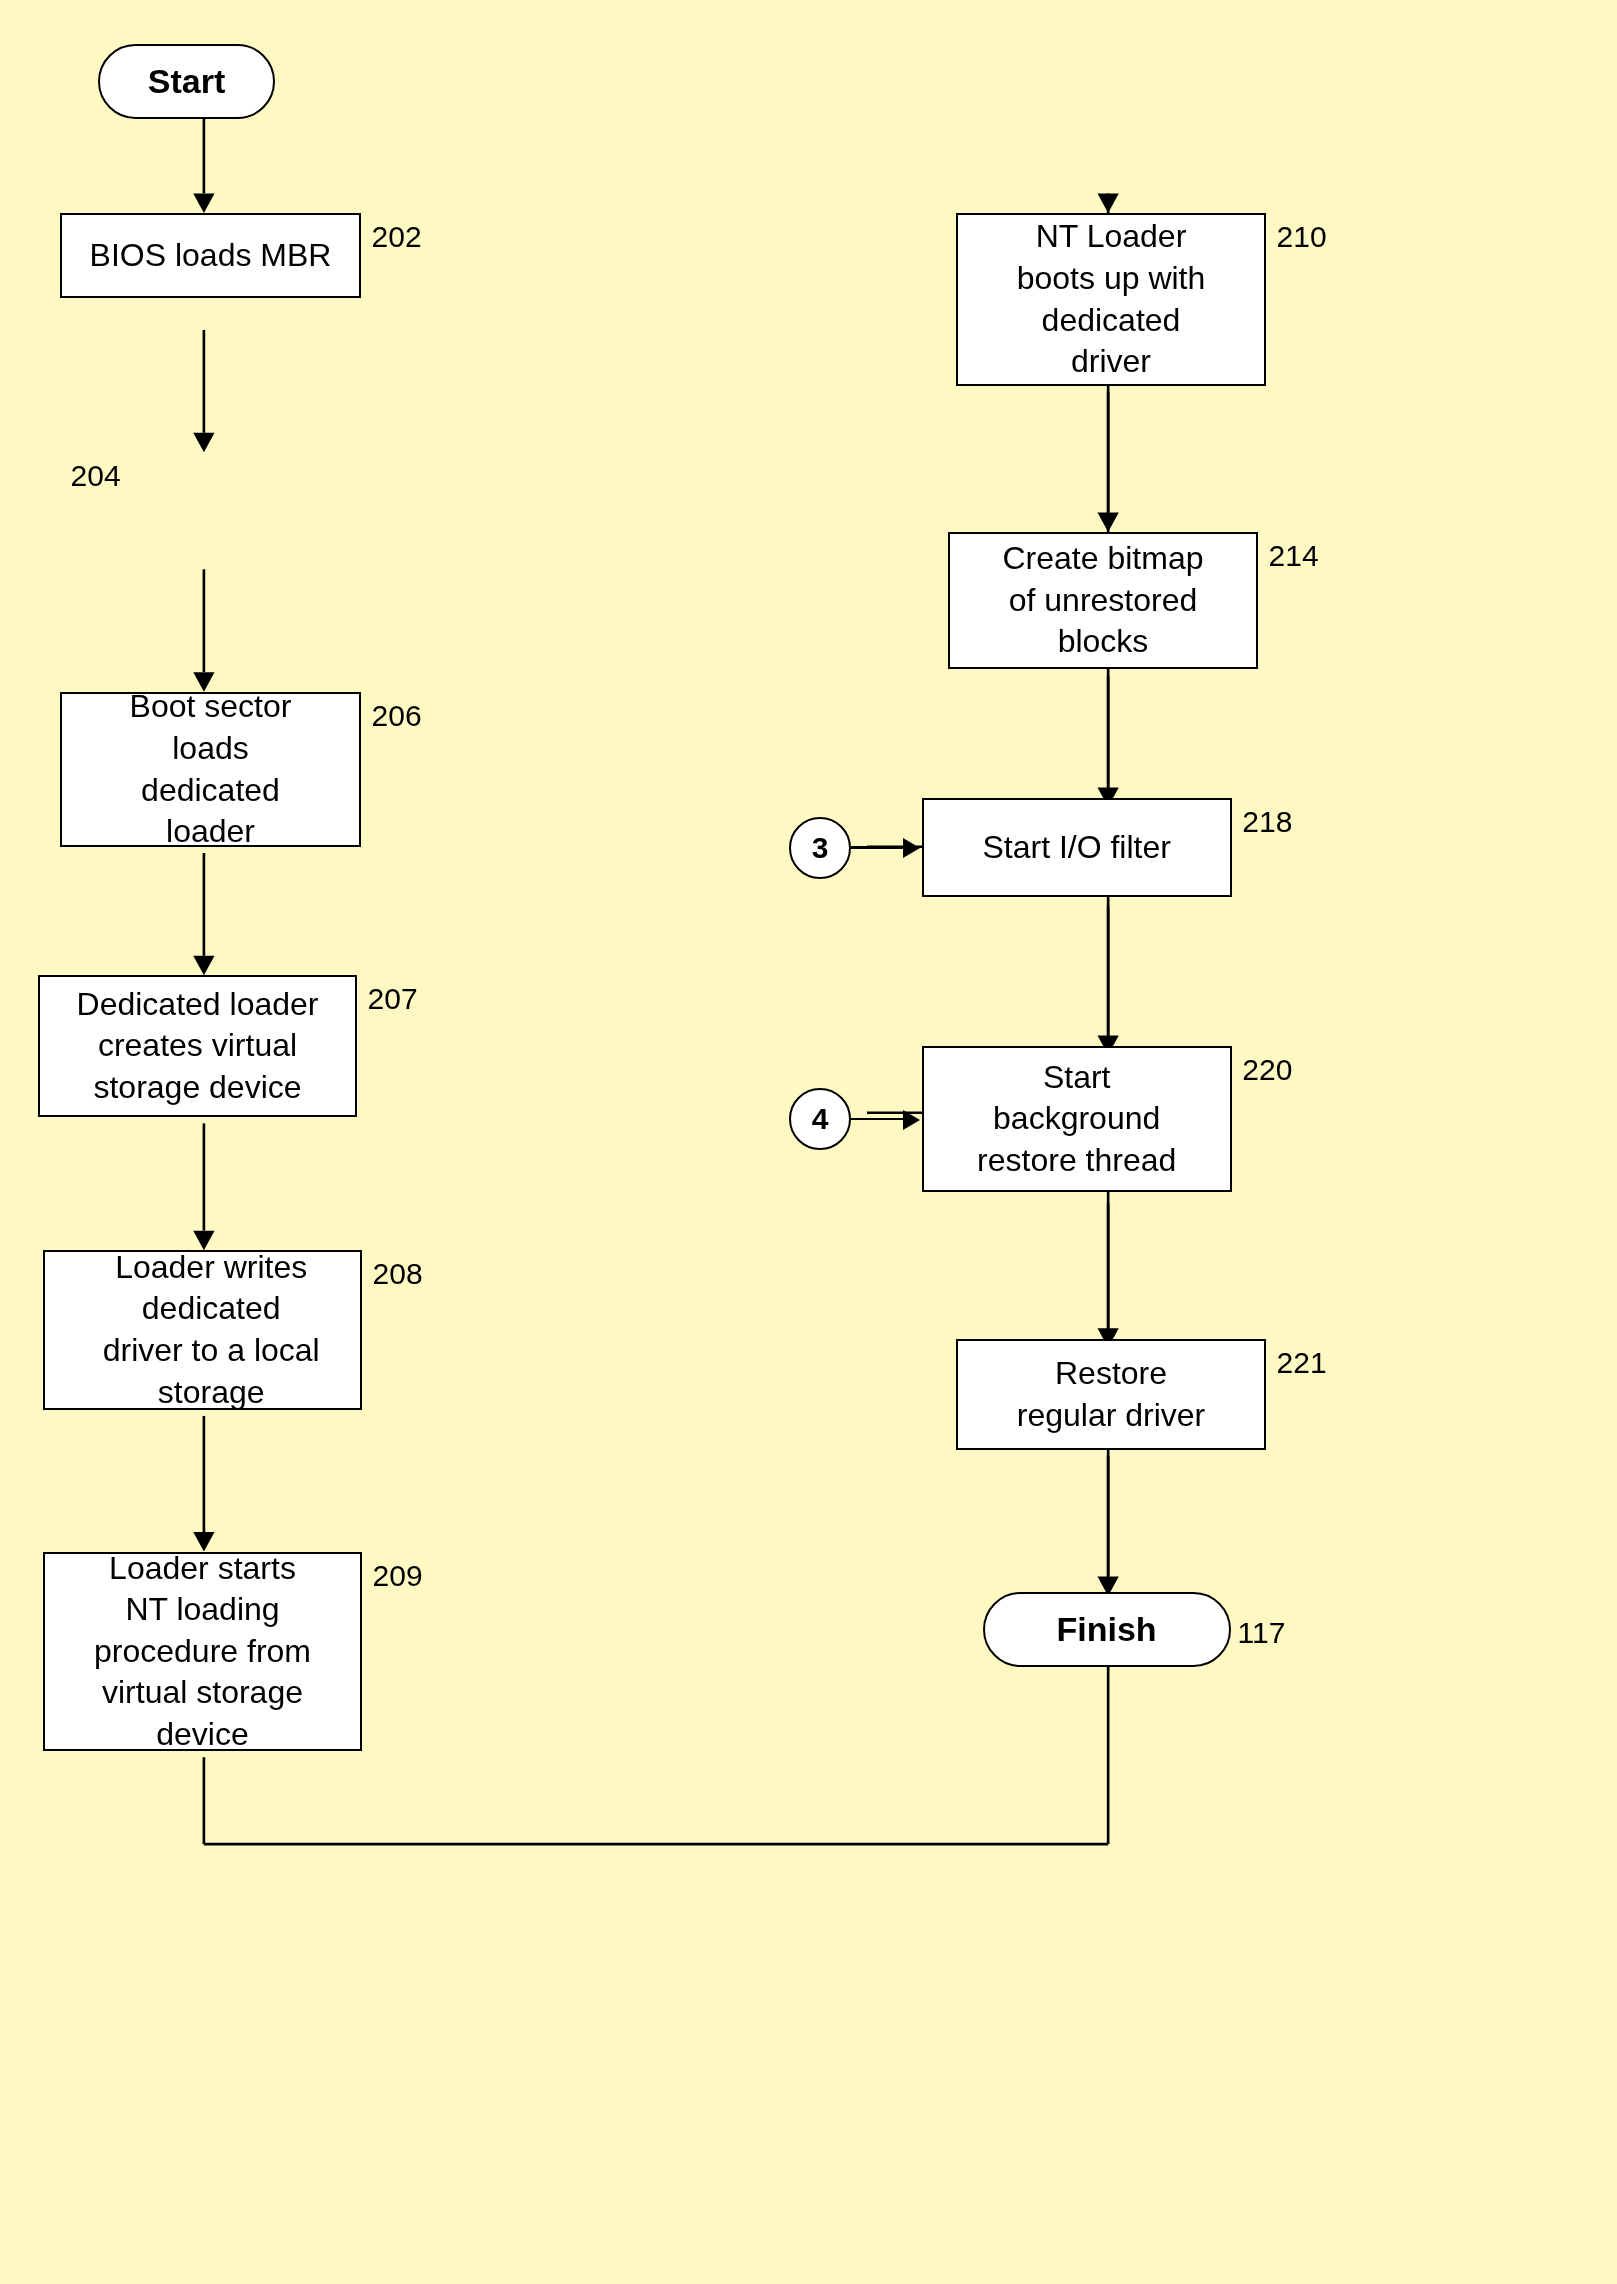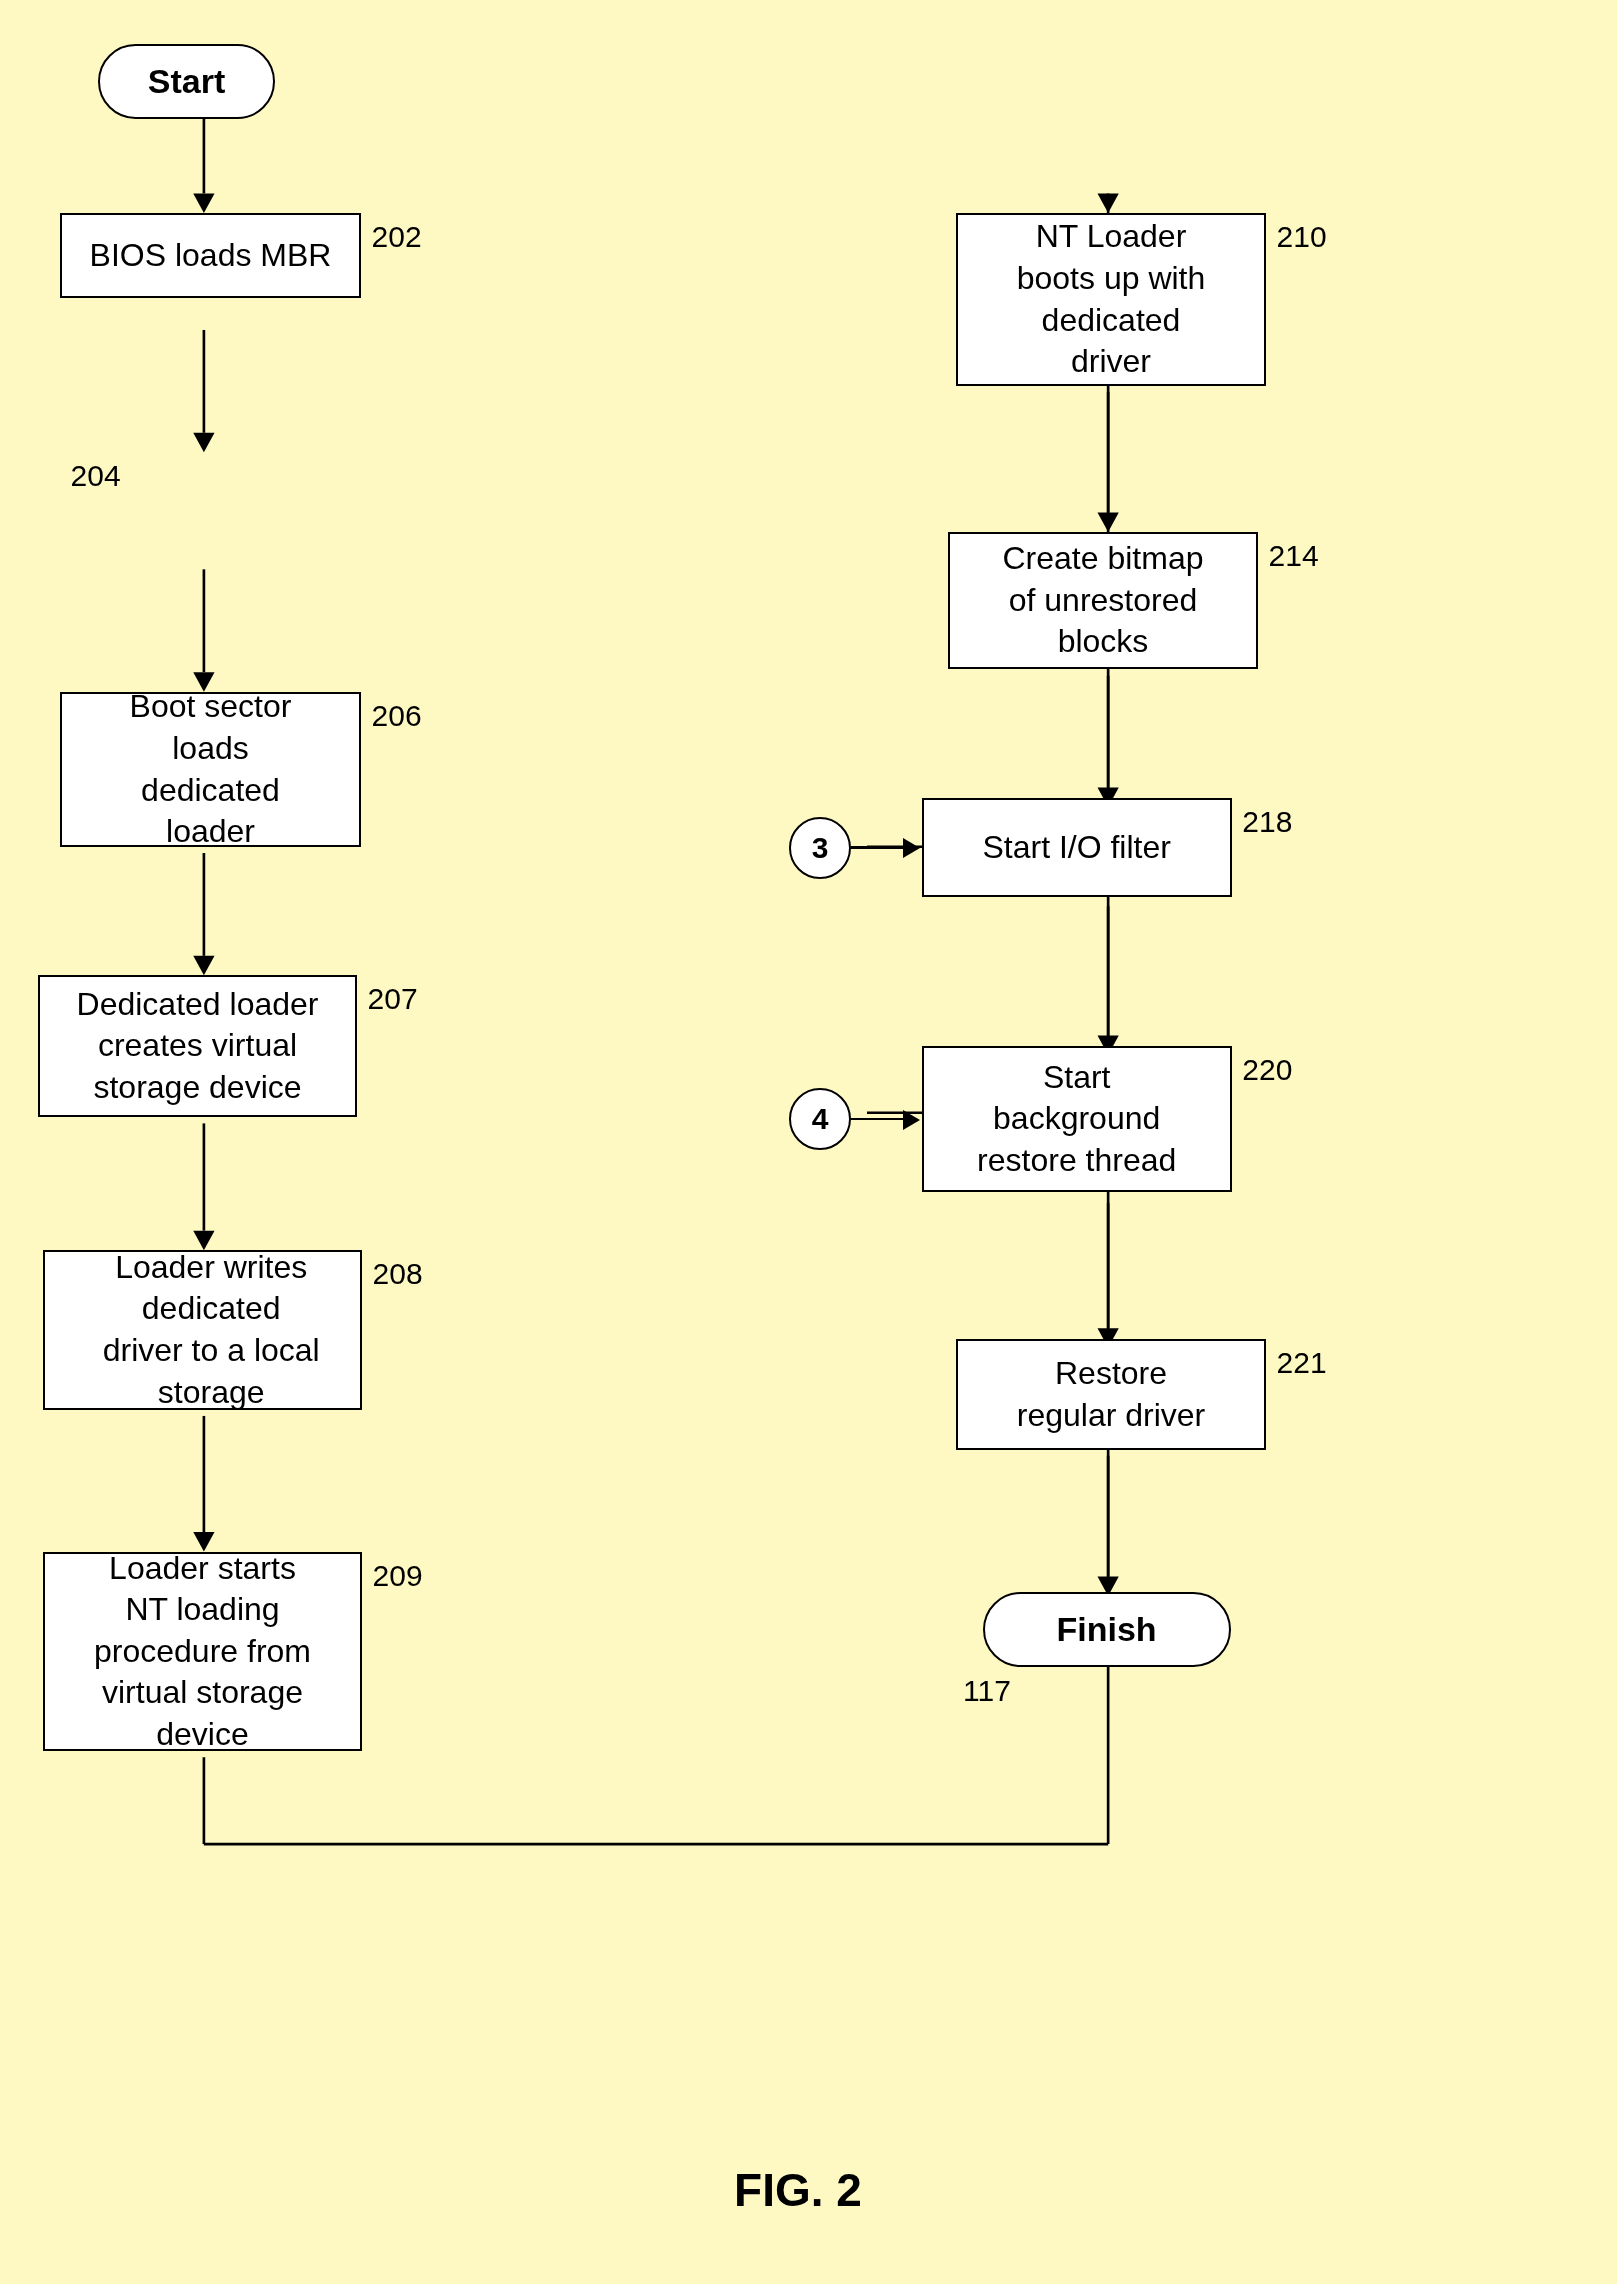--- a/index.html
+++ b/index.html
@@ -232,25 +232,22 @@
     </div>
   </div>
 
   <div class="node labeled-box" style="left: 956px; top: 1339px;">
     <div class="process-box" style="height:111px; width:310px;">
       <span>Restore<br>regular driver</span>
     </div>
     <span class="label-ref">221</span>
   </div>
 
-  <div class="node" style="left: 956px; top: 1592px; display: flex; flex-direction: column; align-items: flex-start;">
+  <div class="node" style="left: 956px; top: 1592px; display: flex; flex-direction: row; align-items: center;">
     <div style="margin-left:26.6px;">
       <div class="terminal" style="min-width:248px;">Finish</div>
     </div>
     <span class="label-ref" style="margin-left:7px; margin-top:7px;">117</span>
   </div>
 
-  <div class="node" style="left: 532px; top: 2163px; width: 532px; text-align:center;">
-    <span style="font-size: 46px; font-weight: bold;">FIG. 2</span>
-  </div>
 
 </div>
 
 
 </body></html>

